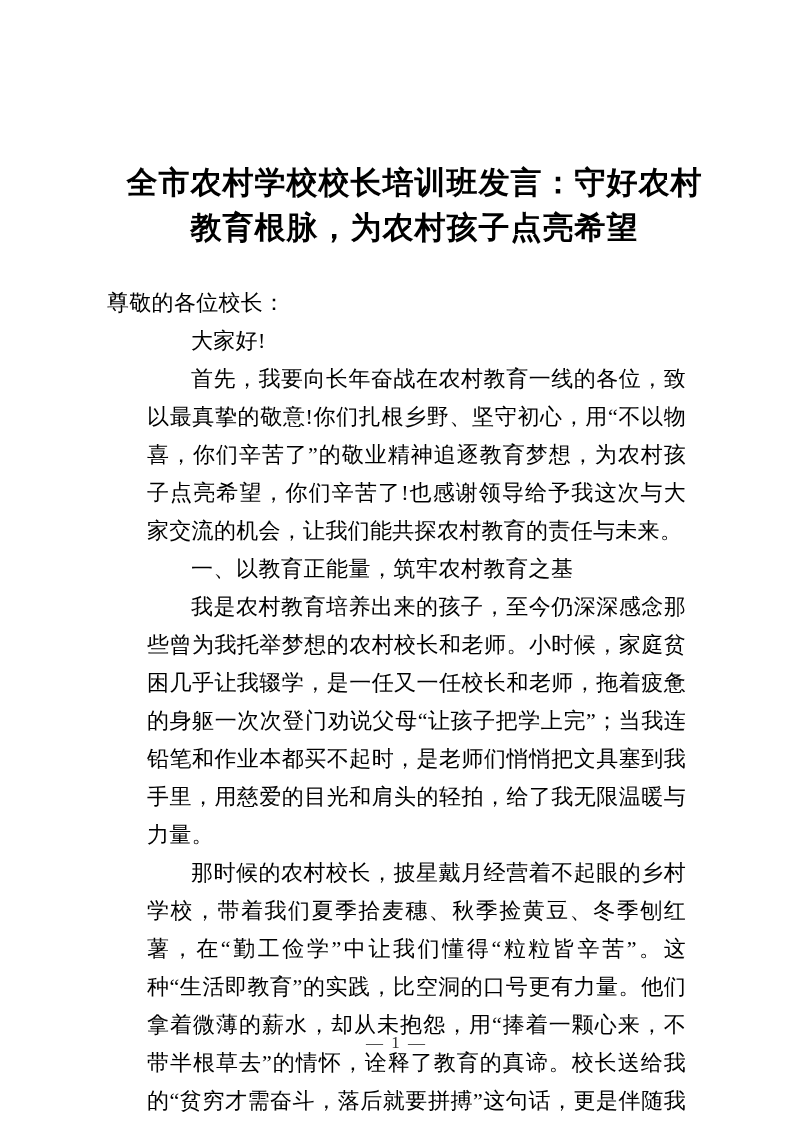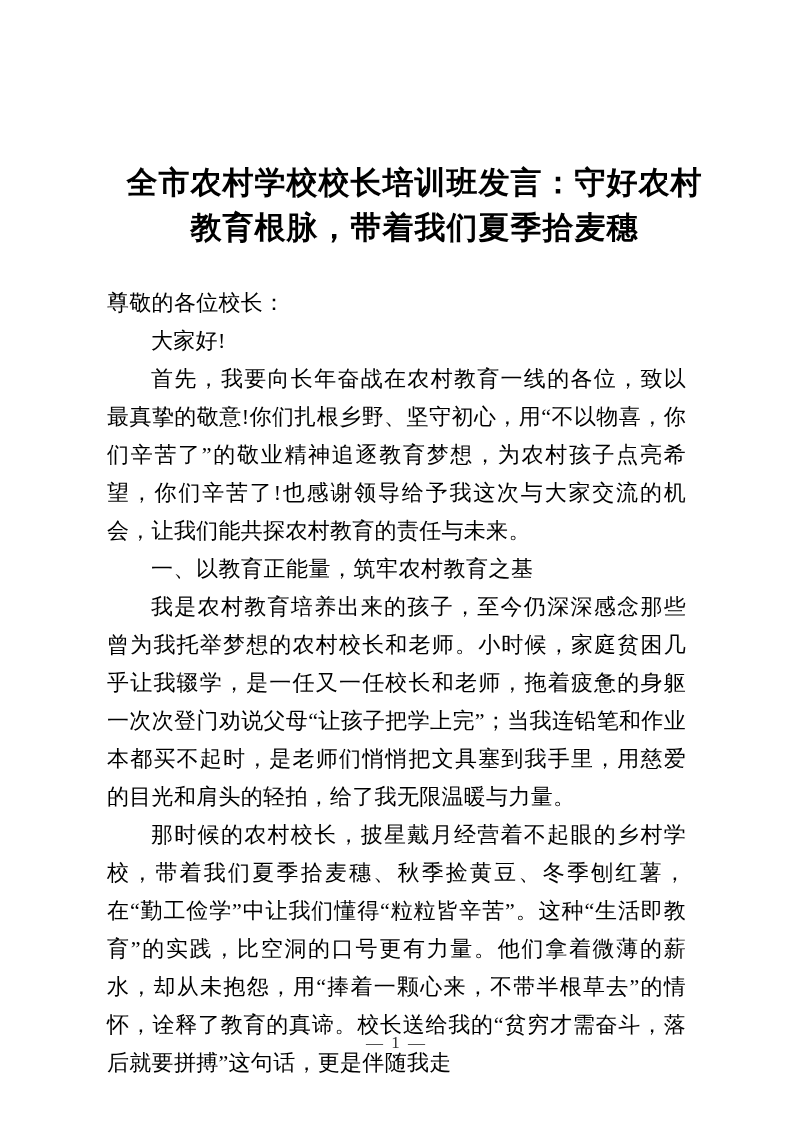--- a/index.html
+++ b/index.html
@@ -36,21 +36,21 @@
     width: 579px;
     font-size: 22px;
     line-height: 38px;
     letter-spacing: 0.3px;
   }
   .block {
     margin: 0;
     text-align: justify;
     text-justify: inter-ideograph;
   }
-  .block.indent { text-indent: 2em; }
+  .block.indent { text-indent: 2em; margin-left: 40px; }
   .block.salutation { text-align: left; }
   .block.heading {
     text-align: left;
     font-weight: normal;
     font-family: "Liberation Sans", sans-serif;
     letter-spacing: 0.5px;
   }
   .footer {
     position: absolute;
     top: 1031px;
@@ -62,21 +62,21 @@
     color: #333333;
     letter-spacing: 2px;
   }
 </style>
 </head>
 <body>
 
 <div class="page">
   <h1 class="title">
       <div class="title-line">全市农村学校校长培训班发言：守好农村</div>
-      <div class="title-line">教育根脉，带着我们夏季拾麦穗</div>
+      <div class="title-line">教育根脉，为农村孩子点亮希望</div>
     </h1>
   <div class="content">
       <div class="block salutation">尊敬的各位校长：</div>
       <div class="block paragraph indent">大家好!</div>
       <div class="block paragraph indent">首先，我要向长年奋战在农村教育一线的各位，致以最真挚的敬意!你们扎根乡野、坚守初心，用“不以物喜，你们辛苦了”的敬业精神追逐教育梦想，为农村孩子点亮希望，你们辛苦了!也感谢领导给予我这次与大家交流的机会，让我们能共探农村教育的责任与未来。</div>
       <div class="block heading indent">一、以教育正能量，筑牢农村教育之基</div>
       <div class="block paragraph indent">我是农村教育培养出来的孩子，至今仍深深感念那些曾为我托举梦想的农村校长和老师。小时候，家庭贫困几乎让我辍学，是一任又一任校长和老师，拖着疲惫的身躯一次次登门劝说父母“让孩子把学上完”；当我连铅笔和作业本都买不起时，是老师们悄悄把文具塞到我手里，用慈爱的目光和肩头的轻拍，给了我无限温暖与力量。</div>
       <div class="block paragraph indent">那时候的农村校长，披星戴月经营着不起眼的乡村学校，带着我们夏季拾麦穗、秋季捡黄豆、冬季刨红薯，在“勤工俭学”中让我们懂得“粒粒皆辛苦”。这种“生活即教育”的实践，比空洞的口号更有力量。他们拿着微薄的薪水，却从未抱怨，用“捧着一颗心来，不带半根草去”的情怀，诠释了教育的真谛。校长送给我的“贫穷才需奋斗，落后就要拼搏”这句话，更是伴随我走</div>
     </div>
   <div class="footer">

